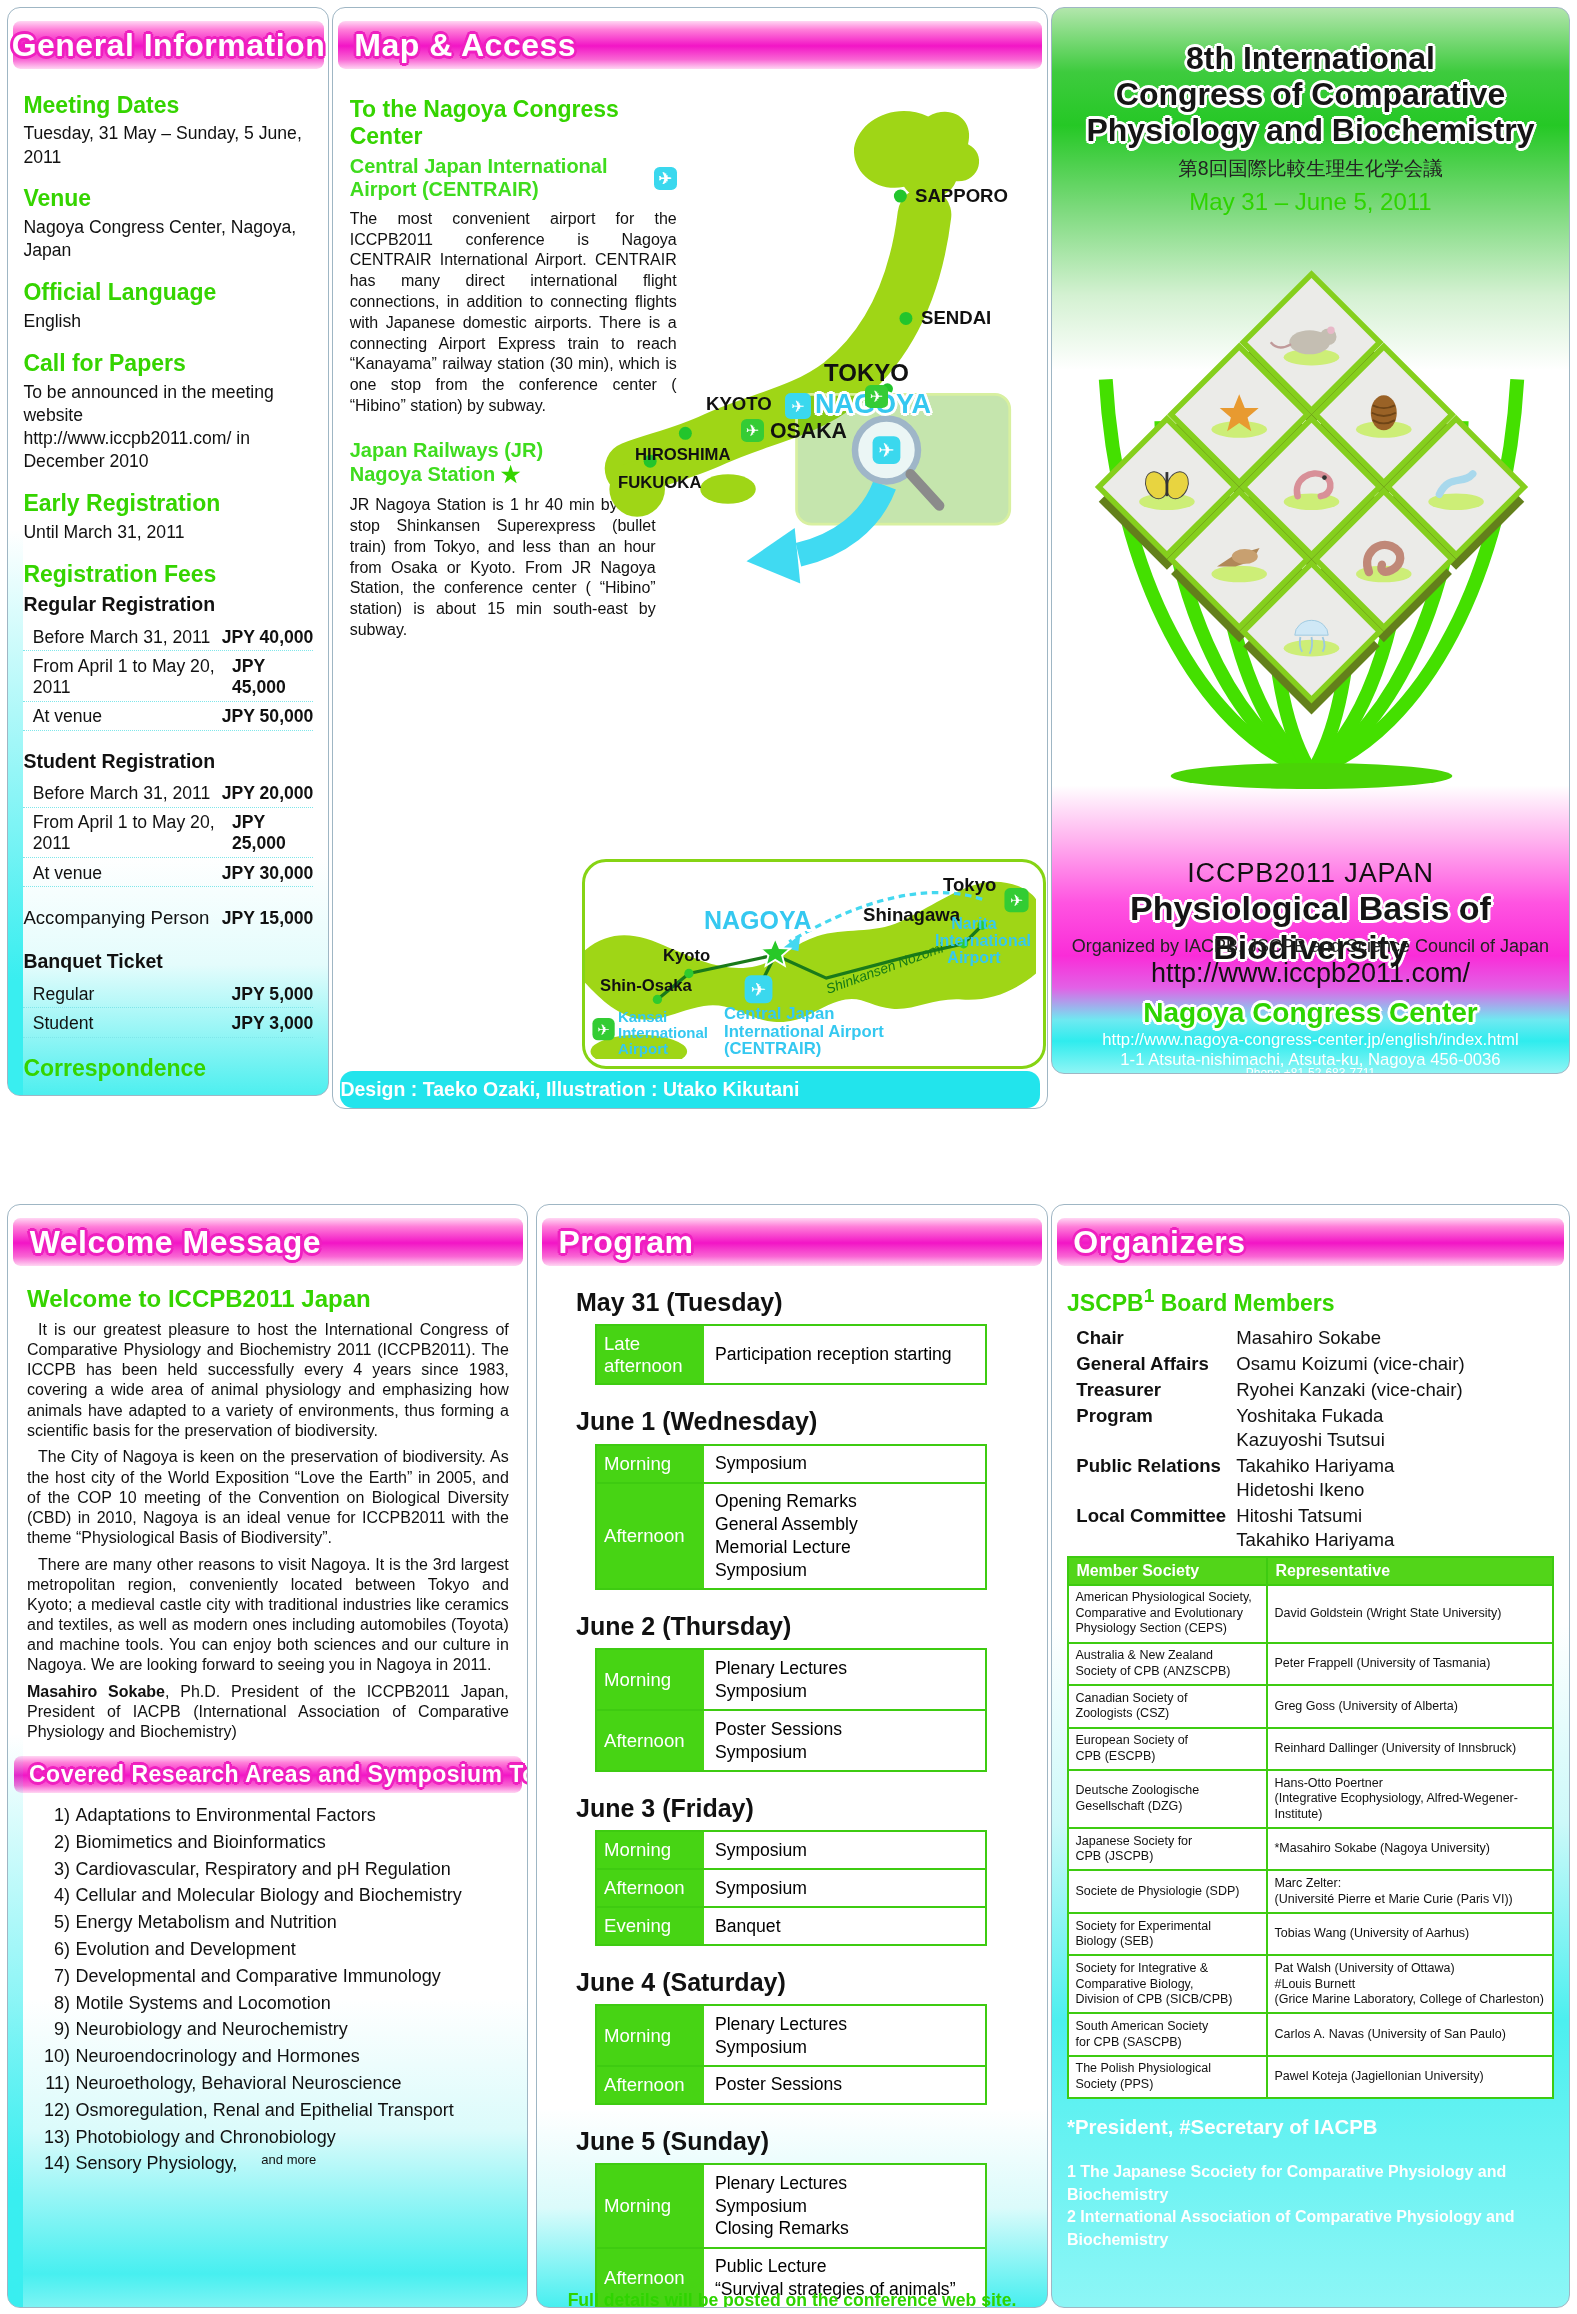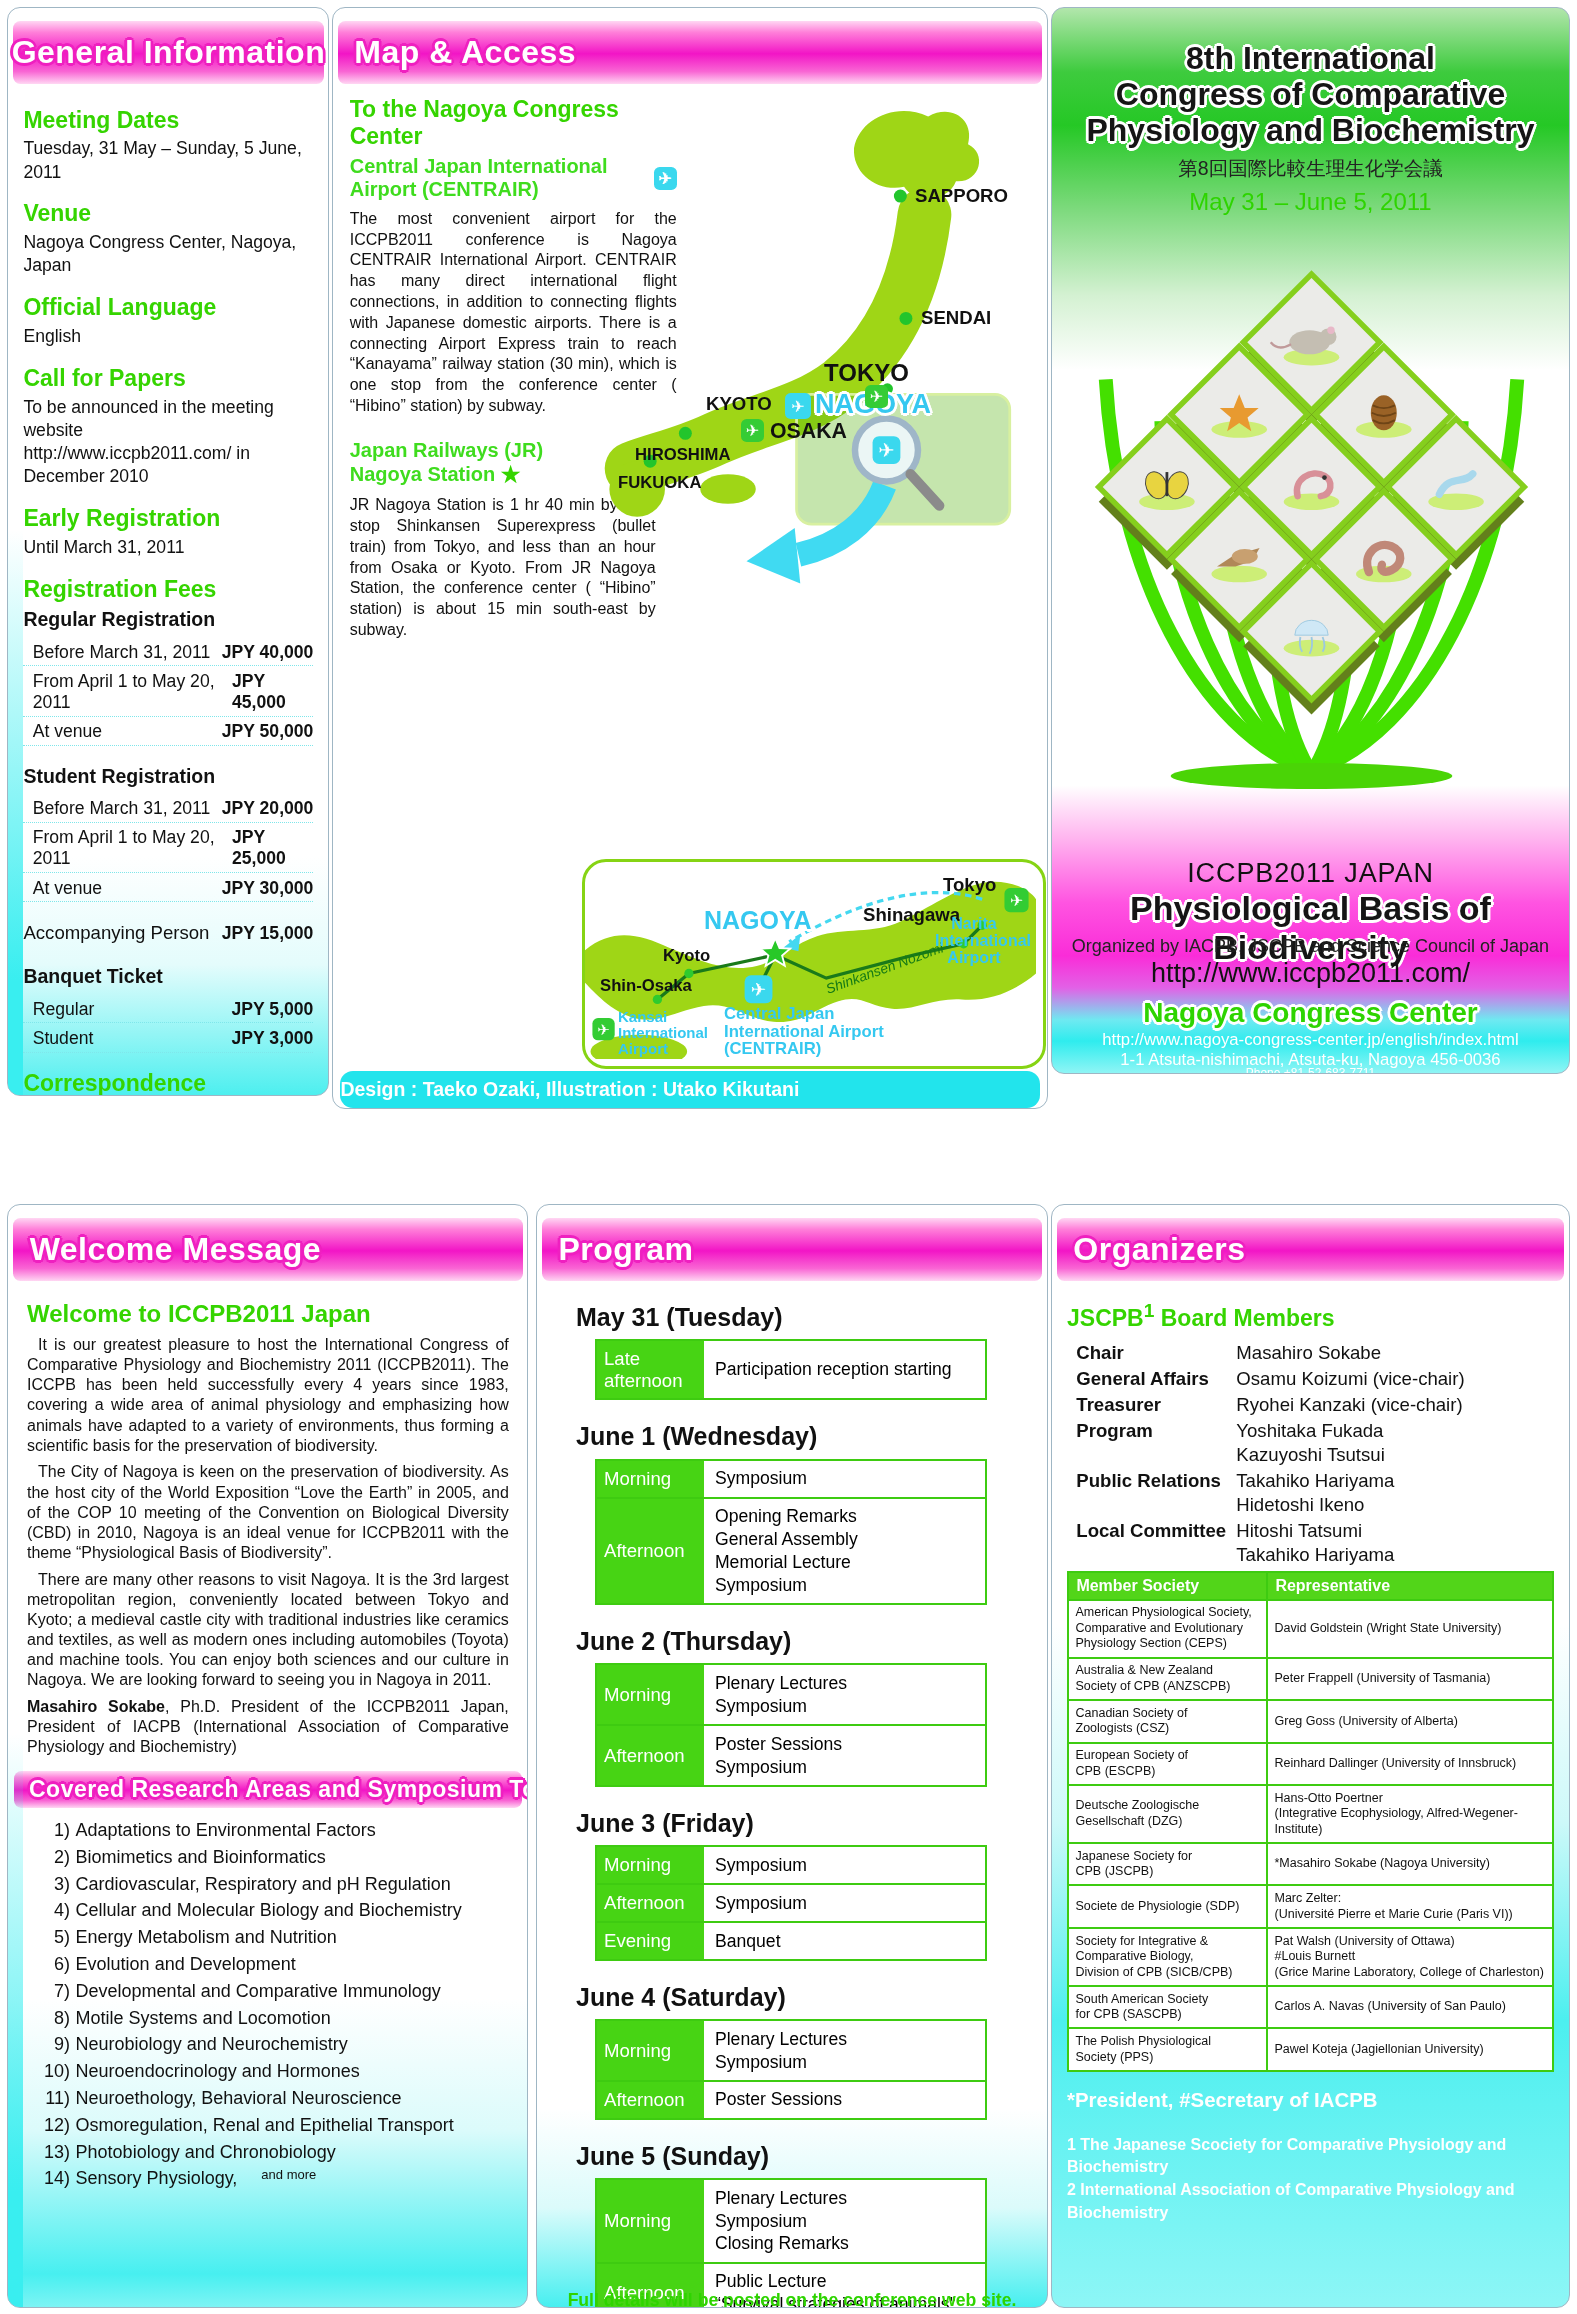--- a/index.html
+++ b/index.html
@@ -8,21 +8,21 @@
   .p1{left:7.4px;top:7.4px;width:322px;height:1089px;background:linear-gradient(180deg,#fff 78%,#e4fcfc 88%,#4defef 100%);}
   .p2{left:332px;top:7.4px;width:716px;height:1102px;}
   .p3{left:1051px;top:7.4px;width:519px;height:1067px;
       background:linear-gradient(180deg,#b2e6ac 0%,#3ecb3e 6%,#25c825 11%,#7eda7e 19%,#d4f1d2 27%,#ffffff 34%,
                  #ffffff 73%,#ffb4ef 78%,#ff54e1 84%,#fa2cd8 89%,#e261e6 92%,#6fe9f1 95%,#2fecee 97%,#8ff5f5 100%);}
   .p4{left:7.4px;top:1204px;width:521px;height:1104px;background:linear-gradient(180deg,#fff 72%,#dbfbfb 84%,#47eff0 97%,#7df4f4 100%);}
   .p5{left:536px;top:1204px;width:512px;height:1104px;background:linear-gradient(180deg,#fff 82%,#dbfbfb 91%,#47eff0 100%);}
   .p6{left:1051px;top:1204px;width:519px;height:1104px;background:linear-gradient(180deg,#fff 38%,#cdf9f9 56%,#4cefef 74%,#8df6f6 100%);}
   .p1::after,.p4::after{content:"";position:absolute;left:0;bottom:0;width:15px;height:52%;
       background:linear-gradient(180deg,rgba(80,240,240,0) 0%,#39eef0 80%);}
-  .bar{height:63px;margin:13px 4.6px 0 4.6px;border-radius:7.4px;display:flex;align-items:center;padding:0 16.7px;
+  .bar{height:48px;margin:13px 4.6px 0 4.6px;border-radius:7.4px;display:flex;align-items:center;padding:0 16.7px;
       background:linear-gradient(180deg,#ffd7f3 0%,#ff7fd9 18%,#f215c6 52%,#f965d4 80%,#ffd7f3 100%);}
   .bar.center{justify-content:center;}
   .bt{color:#fff;font-weight:bold;letter-spacing:0.5px;white-space:nowrap;
       text-shadow:-1.9px -1.9px 0 #ef20c0,1.9px -1.9px 0 #ef20c0,-1.9px 1.9px 0 #ef20c0,1.9px 1.9px 0 #ef20c0,-2.8px 0 0 #ef20c0,2.8px 0 0 #ef20c0,0 -2.8px 0 #ef20c0,0 2.8px 0 #ef20c0;}
   .bt-lg{font-size:32px;}
   .ow{text-shadow:-1.9px -1.9px 0 #fff,1.9px -1.9px 0 #fff,-1.9px 1.9px 0 #fff,1.9px 1.9px 0 #fff,-2.8px 0 0 #fff,2.8px 0 0 #fff,0 -2.8px 0 #fff,0 2.8px 0 #fff;}
   .pre{white-space:pre-line;}
   .hg{color:#35d400;font-size:23px;font-weight:bold;margin:16.7px 0 3.7px;}
   .tx{font-size:17.6px;line-height:1.32;color:#111;}
   .subh{font-size:19.5px;font-weight:bold;margin:18.6px 0 5.6px;}
@@ -620,20 +620,25 @@
               <td class="pre">Japanese Society for
 CPB (JSCPB)</td>
               <td class="pre">*Masahiro Sokabe (Nagoya University)</td>
             </tr>
       <tr>
               <td class="pre">Societe de Physiologie (SDP)</td>
               <td class="pre">Marc Zelter:
  (Université Pierre et Marie Curie (Paris VI))</td>
             </tr>
       <tr>
+              <td class="pre">Society for Experimental
+Biology (SEB)</td>
+              <td class="pre">Tobias Wang (University of Aarhus)</td>
+            </tr>
+      <tr>
               <td class="pre">Society for Integrative &amp;
 Comparative Biology,
 Division of CPB (SICB/CPB)</td>
               <td class="pre">Pat Walsh (University of Ottawa)
 #Louis Burnett
  (Grice Marine Laboratory, College of Charleston)</td>
             </tr>
       <tr>
               <td class="pre">South American Society
 for CPB (SASCPB)</td>

